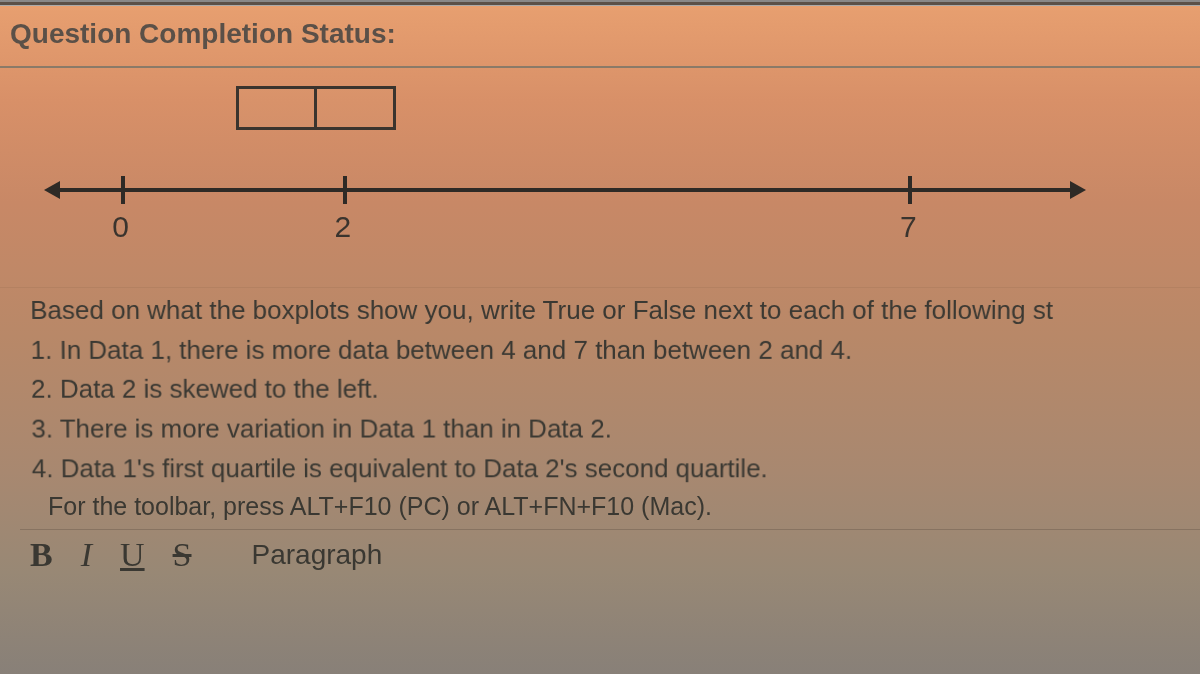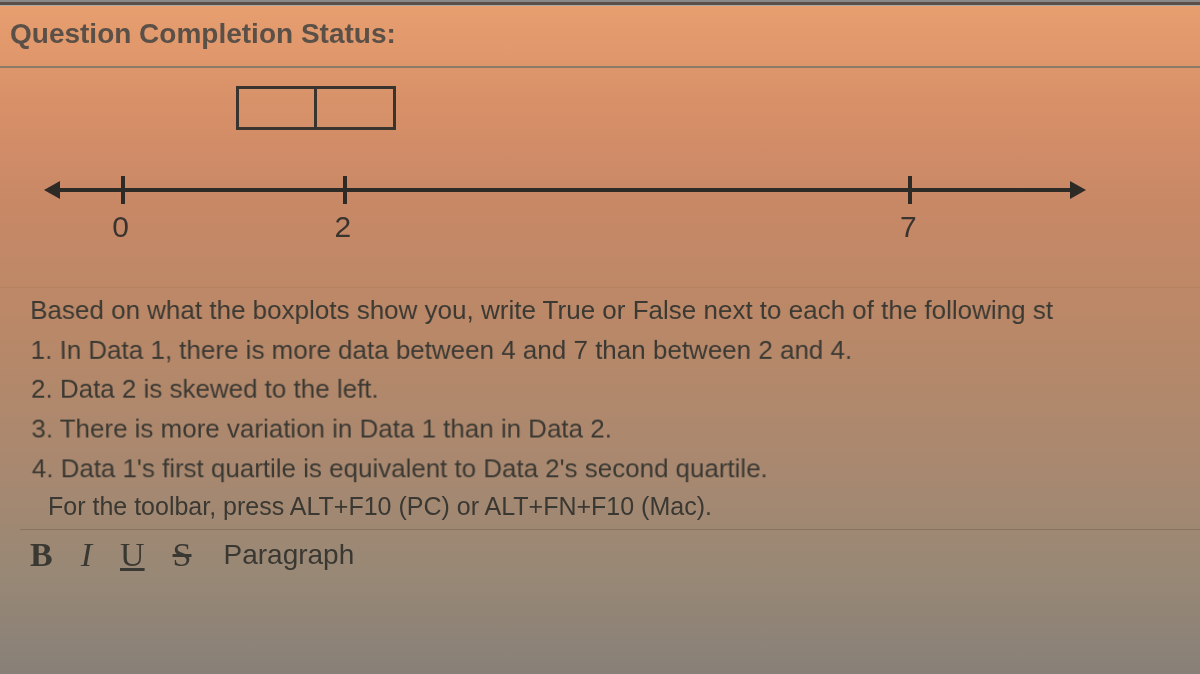--- a/index.html
+++ b/index.html
@@ -113,21 +113,21 @@
     font-size: 34px;
     color: #3a3832;
     padding: 6px 10px;
     border-top: 1px solid rgba(0,0,0,0.15);
   }
   .tb-btn { font-family: "Times New Roman", serif; cursor: pointer; }
   .tb-bold { font-weight: bold; }
   .tb-italic { font-style: italic; }
   .tb-underline { text-decoration: underline; }
   .tb-strike { text-decoration: line-through; }
-  .tb-para { font-family: Arial, sans-serif; font-size: 28px; margin-left: 4px; }
+  .tb-para { font-family: Arial, sans-serif; font-size: 28px; margin-left: 32px; }
 </style>
 </head>
 <body>
 
 <div class="top-border"></div>
 
 <div class="status-row">
   <span class="status-label">Question Completion Status:</span>
 </div>
 

